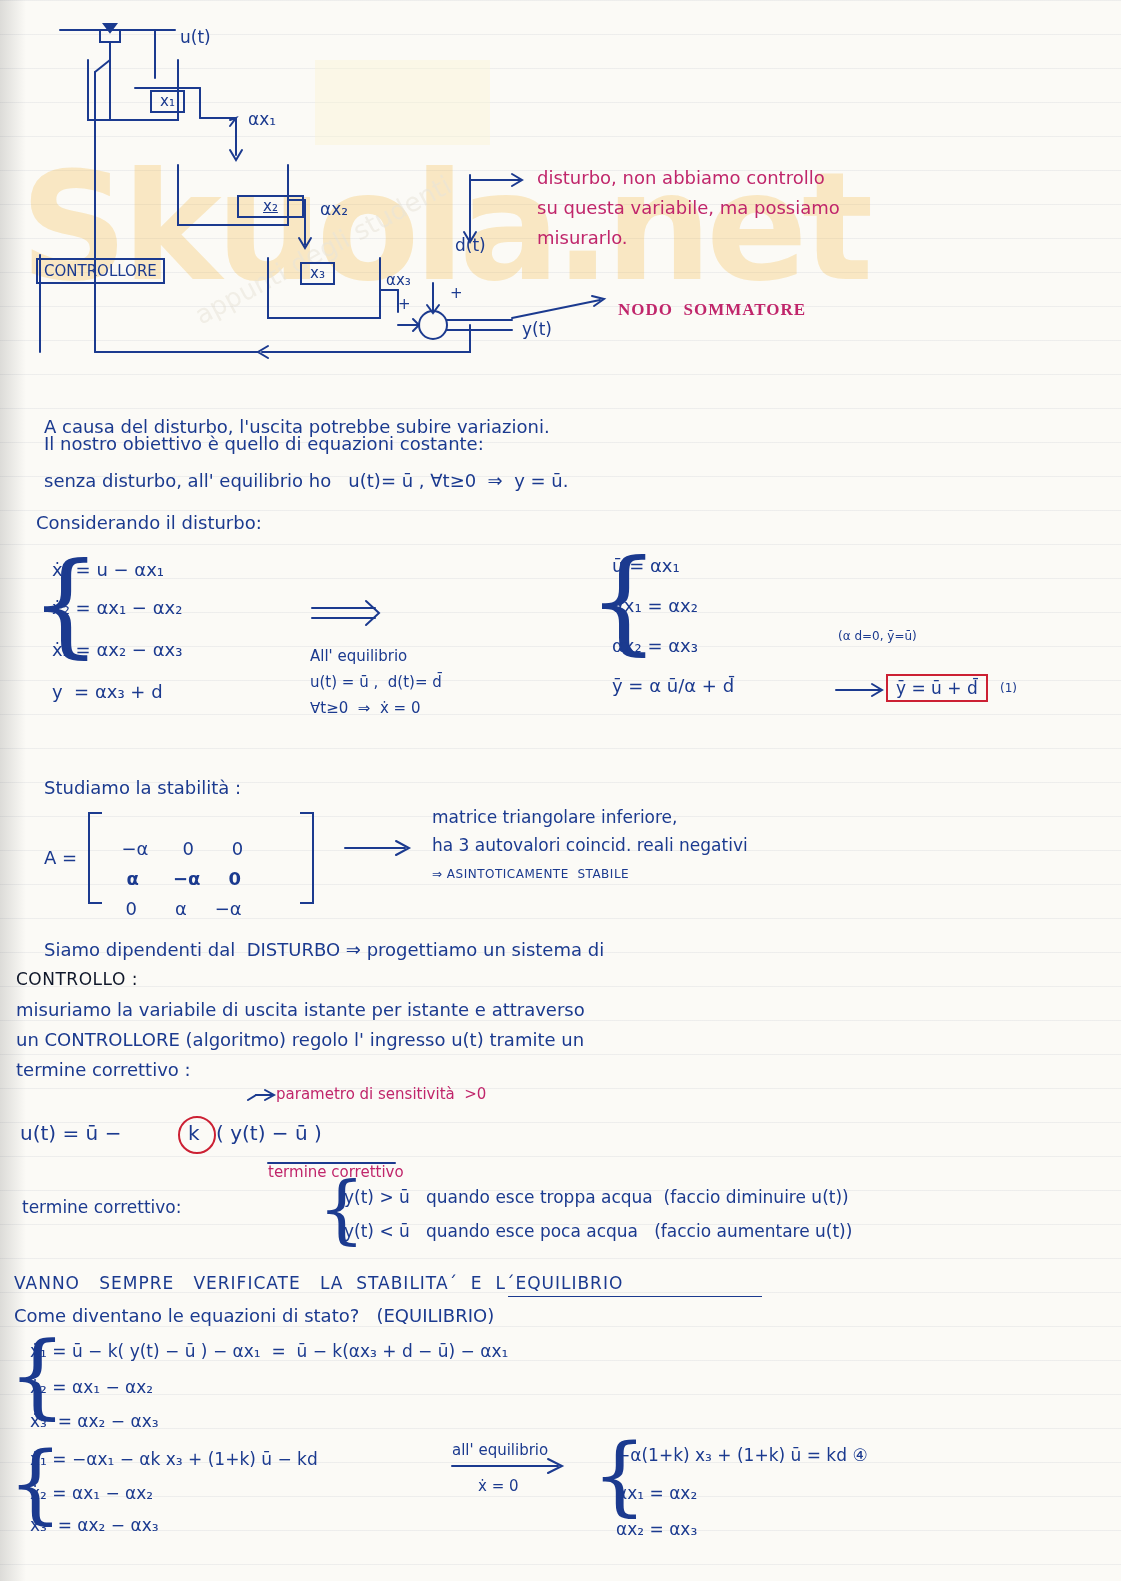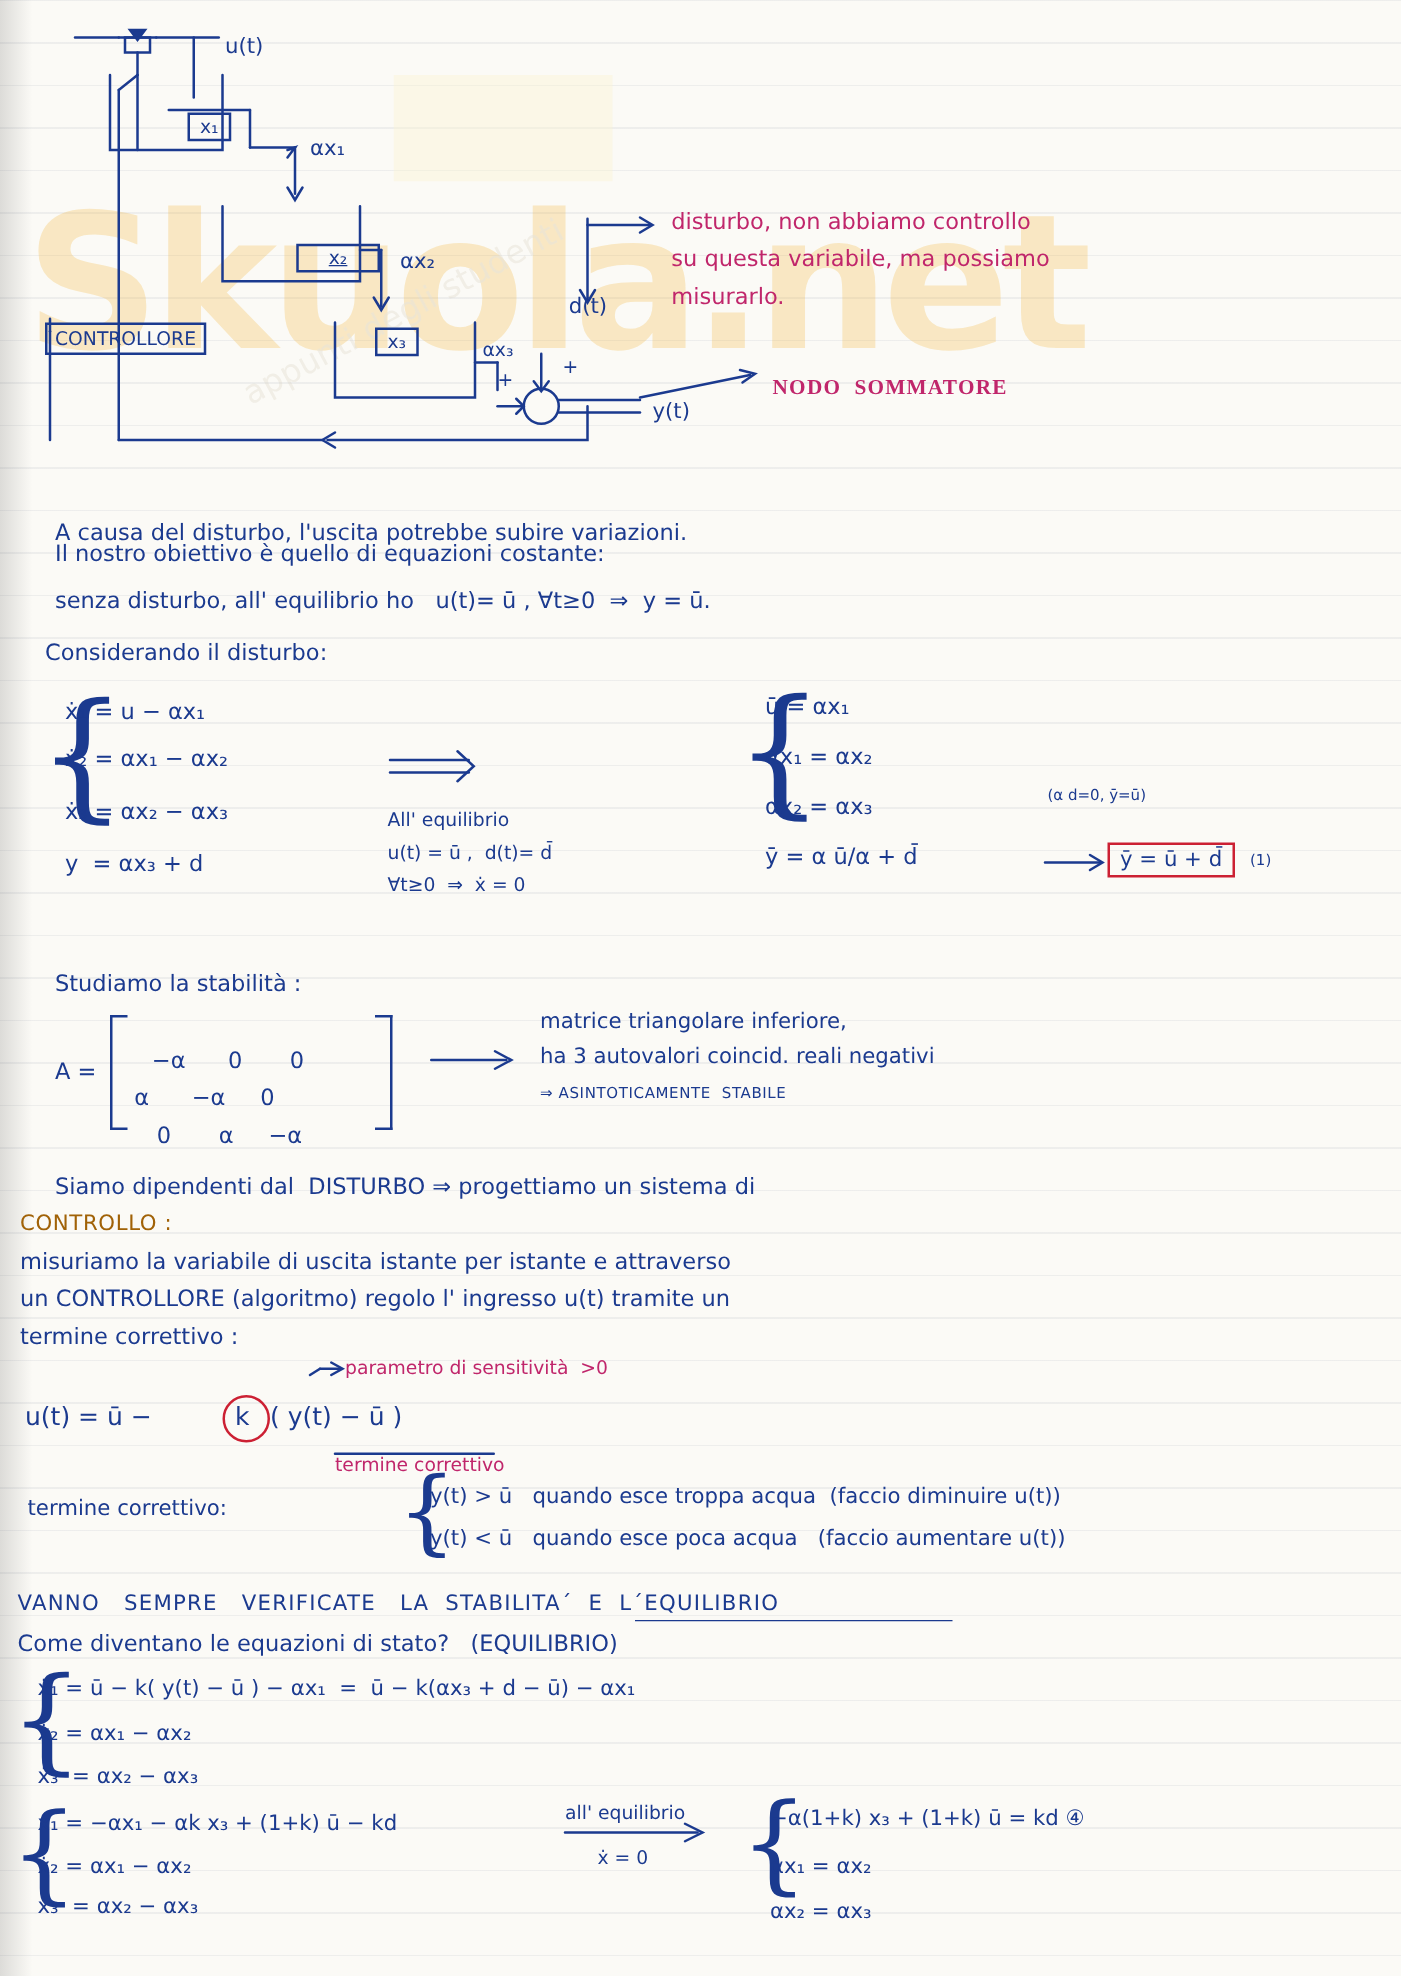--- a/index.html
+++ b/index.html
@@ -57,21 +57,21 @@
 
   .hand{
     position:absolute;
     color:#1b3a8f;
     font-family:"DejaVu Sans", sans-serif;
     white-space:pre;
     line-height:1.15;
   }
   .ink-blue{color:#1b3a8f;}
   .ink-pink{color:#c0266b;}
-  .ink-red{color:#a16207;}
+  .ink-red{color:#0f172a;}
   .sz15{font-size:15px;}
   .sz16{font-size:12px;}
   .sz17{font-size:17px;}
   .sz18{font-size:18px;}
   .sz20{font-size:20px;}
   .bd{font-weight:bold;}
 
   svg.overlay{position:absolute;left:0;top:0;width:1121px;height:1581px;pointer-events:none;}
   .box{
     position:absolute;
@@ -246,21 +246,21 @@
 <div class="hand ink-blue sz16" style="left:1000px;top:682px;">(1)</div>
 
 <div class="hand ink-blue sz18" style="left:44px;top:778px;">Studiamo la stabilità :</div>
 
 <div class="hand ink-blue sz18" style="left:44px;top:848px;">A =</div>
 <div class="matrix-br" style="left:88px;top:812px;width:12px;height:88px;"></div>
 <div class="matrix-br r" style="left:300px;top:812px;width:12px;height:88px;"></div>
 <div class="hand ink-blue sz18" style="left:110px;top:818px;">
   <span>−α</span><span style="display:inline-block;width:34px"></span><span>0</span><span style="display:inline-block;width:38px"></span><span>0</span>
 </div>
-<div class="hand ink-blue sz18" style="left:96px;top:848px;">
+<div class="hand ink-blue sz18" style="left:114px;top:848px;font-weight:bold;">
   <span>α</span><span style="display:inline-block;width:34px"></span><span>−α</span><span style="display:inline-block;width:28px"></span><span>0</span>
 </div>
 <div class="hand ink-blue sz18" style="left:114px;top:878px;">
   <span>0</span><span style="display:inline-block;width:38px"></span><span>α</span><span style="display:inline-block;width:28px"></span><span>−α</span>
 </div>
 
 <div class="hand ink-blue sz17" style="left:432px;top:808px;">matrice triangolare inferiore,</div>
 <div class="hand ink-blue sz17" style="left:432px;top:836px;">ha 3 autovalori coincid. reali negativi</div>
 <div class="hand ink-blue sz16" style="left:432px;top:868px;letter-spacing:.5px;">⇒ ASINTOTICAMENTE  STABILE</div>
 

